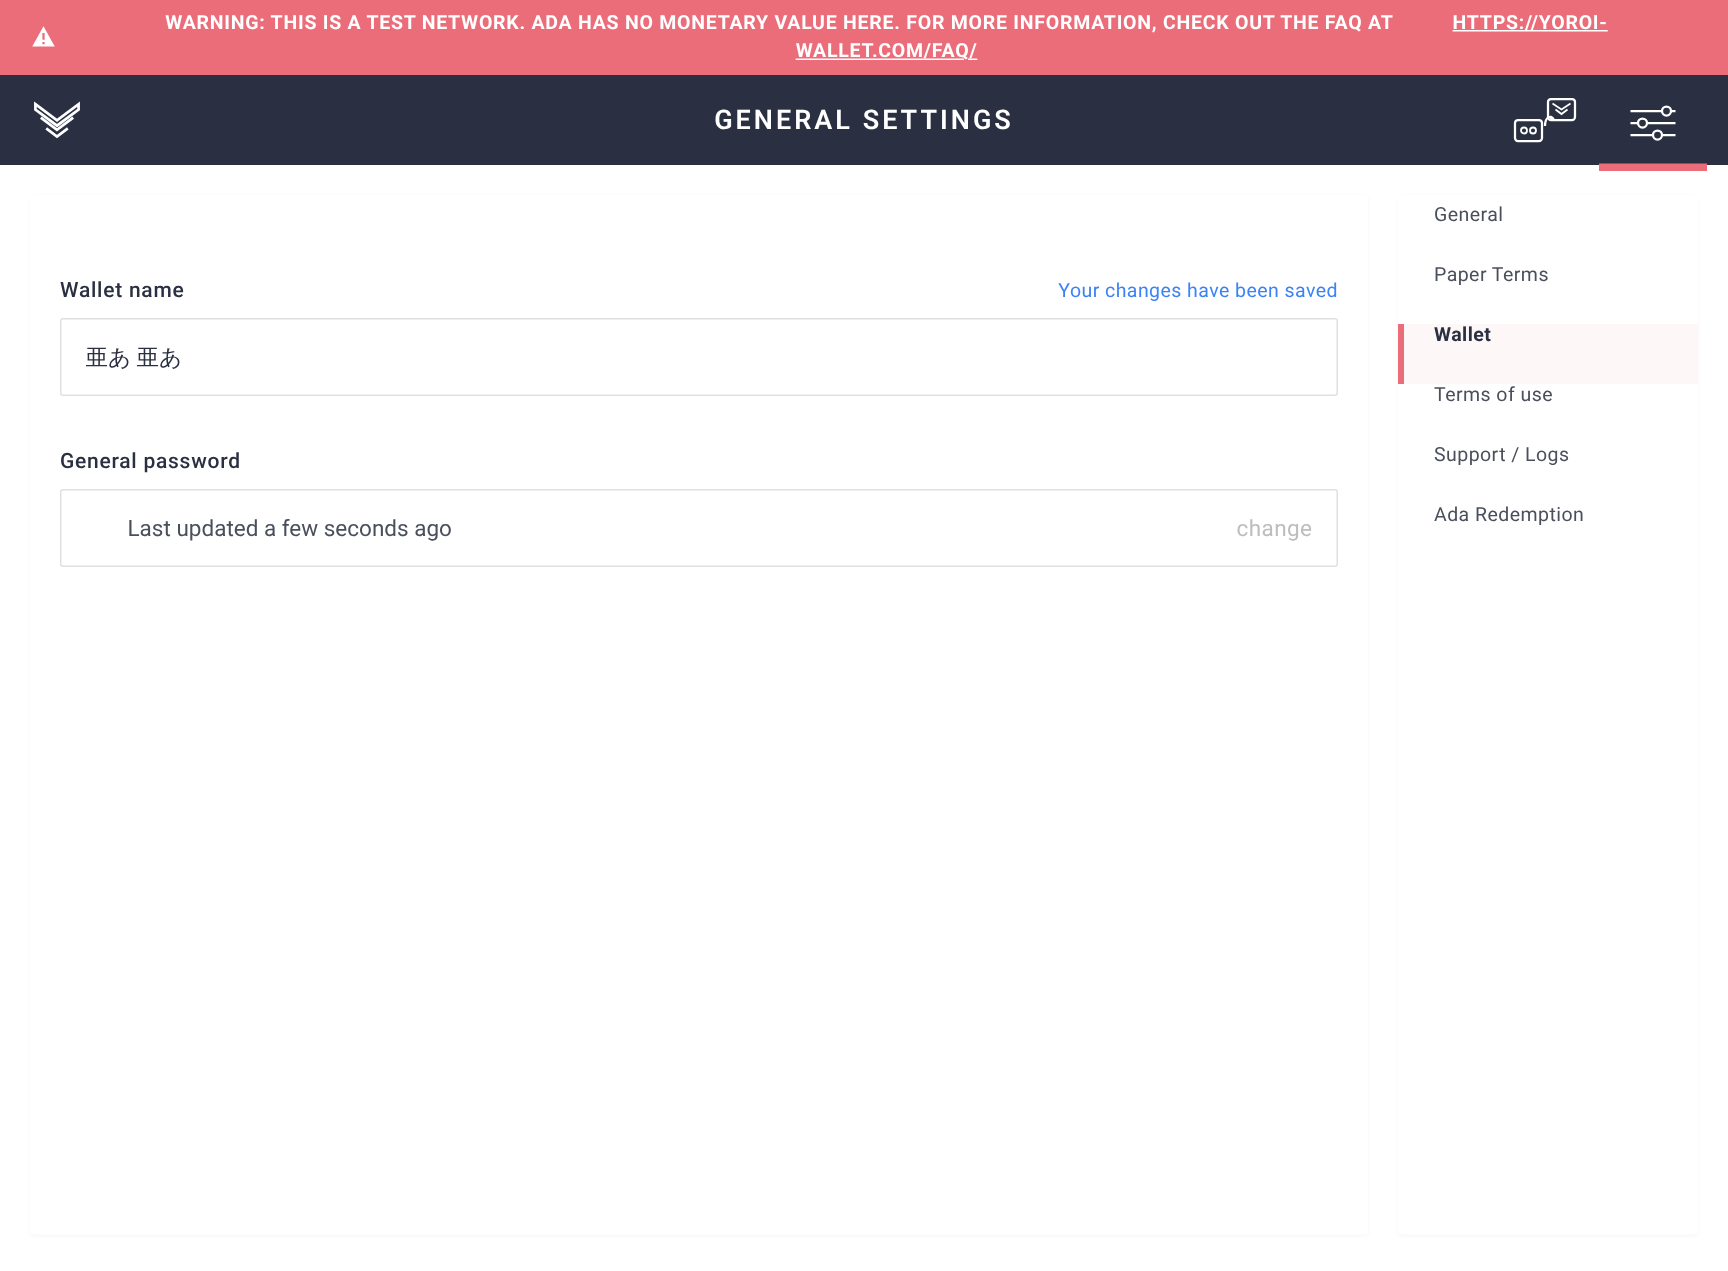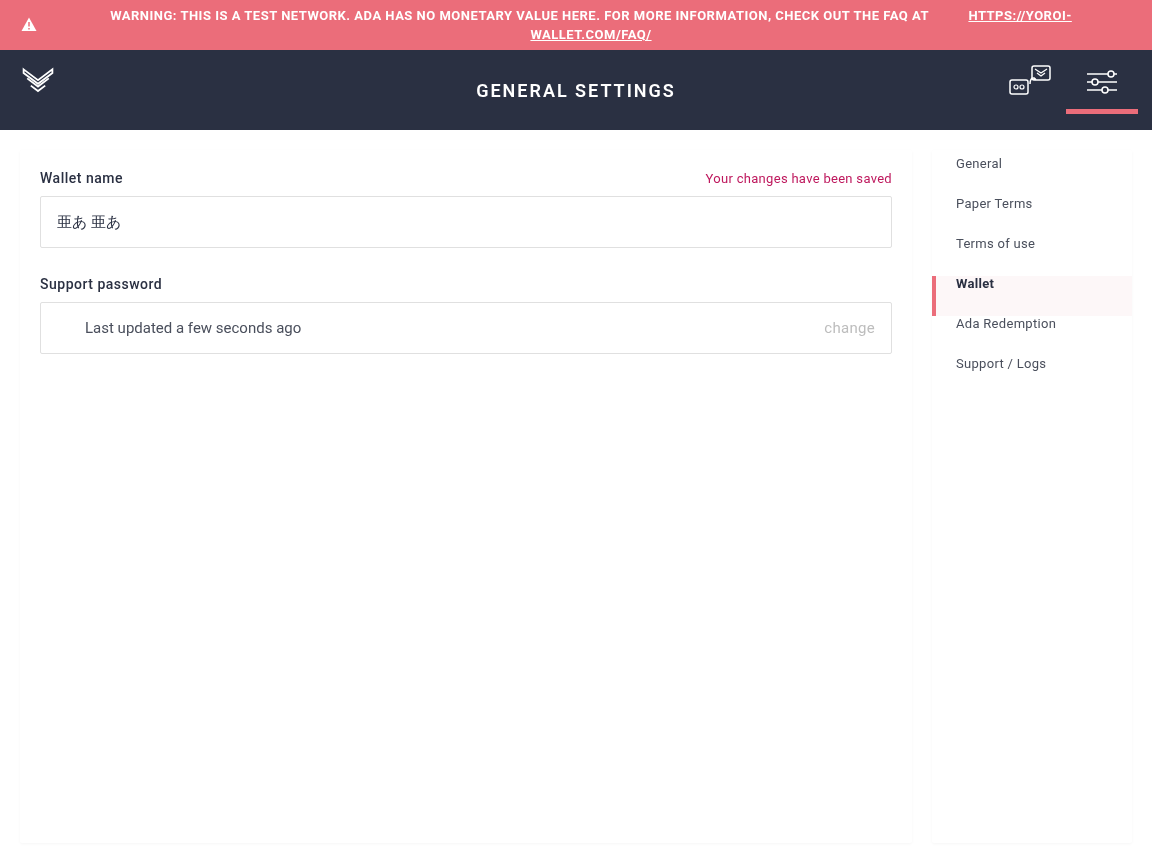--- a/index.html
+++ b/index.html
@@ -24,21 +24,21 @@
   .warning-bar .icon {
     margin-right: 12px;
     flex-shrink: 0;
   }
   .warning-bar .text { }
   .warning-bar a { color: #ffffff; text-decoration: underline; padding-left: 36px; }
 
   
   .header {
     width: 100%;
-    height: 80px;
+    height: 60px;
     background: #2A3042;
     display: flex;
     align-items: center;
     position: relative;
   }
   .header .logo {
     position: absolute;
     left: 20px;
     top: 14px;
   }
@@ -100,30 +100,31 @@
     padding-top: 6px;
   }
 
   
   .field-group { margin-bottom: 28px; }
   .field-label-row {
     display: flex;
     justify-content: space-between;
     align-items: baseline;
     margin-bottom: 10px;
+    margin-top: 36px;
   }
   .field-label {
     font-size: 14px;
     font-weight: 500;
     letter-spacing: 0.5px;
     color: #2A3042;
   }
   .field-status {
     font-size: 13px;
-    color: #be185d;
+    color: #3b82f6;
     letter-spacing: 0.3px;
   }
   .text-input {
     width: 100%;
     height: 52px;
     border: 1px solid #E0E0E0;
     border-radius: 2px;
     padding: 0 16px;
     font-size: 15px;
     color: #2A3042;
@@ -236,44 +237,44 @@
     <div class="field-group">
       <div class="field-label-row">
         <div class="field-label">Wallet name</div>
         <div class="field-status">Your changes have been saved</div>
       </div>
       <input type="text" class="text-input" value="亜あ 亜あ" style="">
     </div>
 
     <div class="field-group">
       <div class="field-label-row">
-        <div class="field-label">Support password</div>
+        <div class="field-label">General password</div>
       </div>
       <div class="password-box">
         <div class="password-text">Last updated a few seconds ago</div>
         <div class="change-link">change</div>
       </div>
     </div>
 
   </div>
 
   <div class="side-panel">
     <div class="menu-item">
       <span>General</span>
     </div>
     <div class="menu-item">
       <span>Paper Terms</span>
     </div>
-    <div class="menu-item">
-      <span>Terms of use</span>
-    </div>
     <div class="menu-item active">
       <span>Wallet</span>
     </div>
     <div class="menu-item">
+      <span>Terms of use</span>
+    </div>
+    <div class="menu-item">
+      <span>Support / Logs</span>
+    </div>
+    <div class="menu-item">
       <span>Ada Redemption</span>
     </div>
-    <div class="menu-item">
-      <span>Support / Logs</span>
-    </div>
   </div>
 
 </div>
 
 </body></html>

